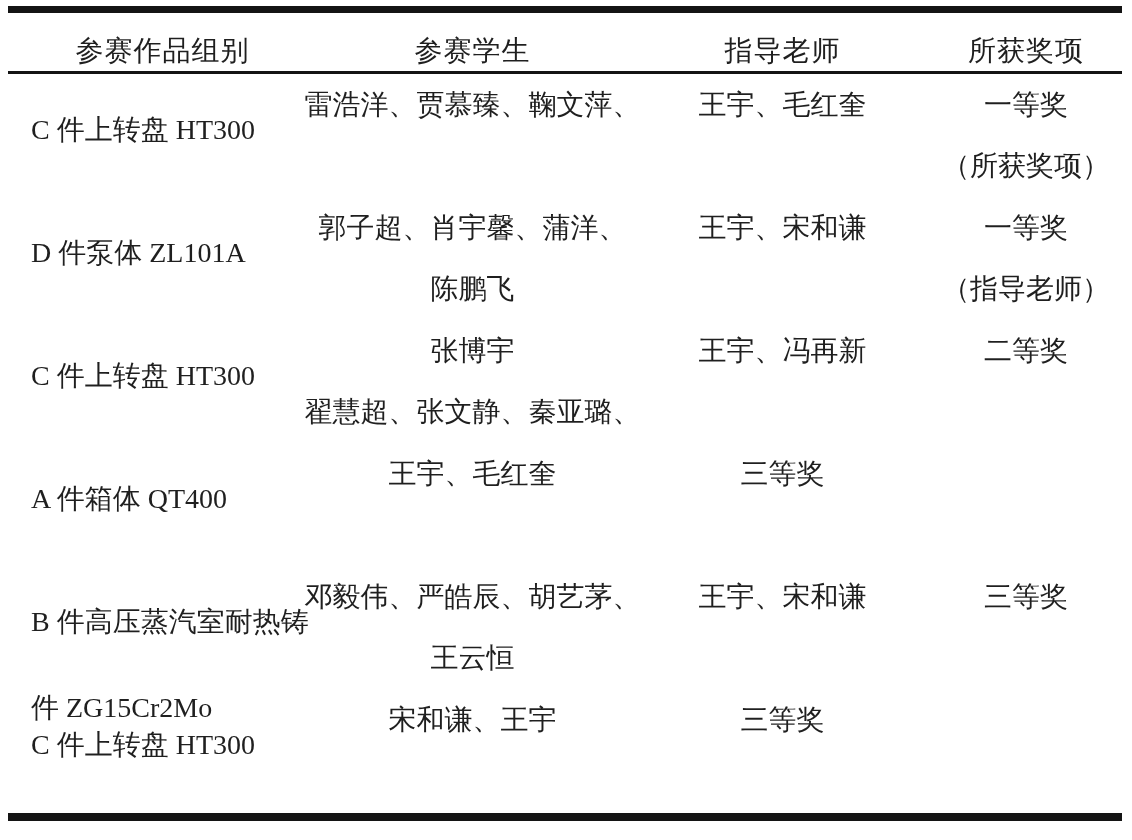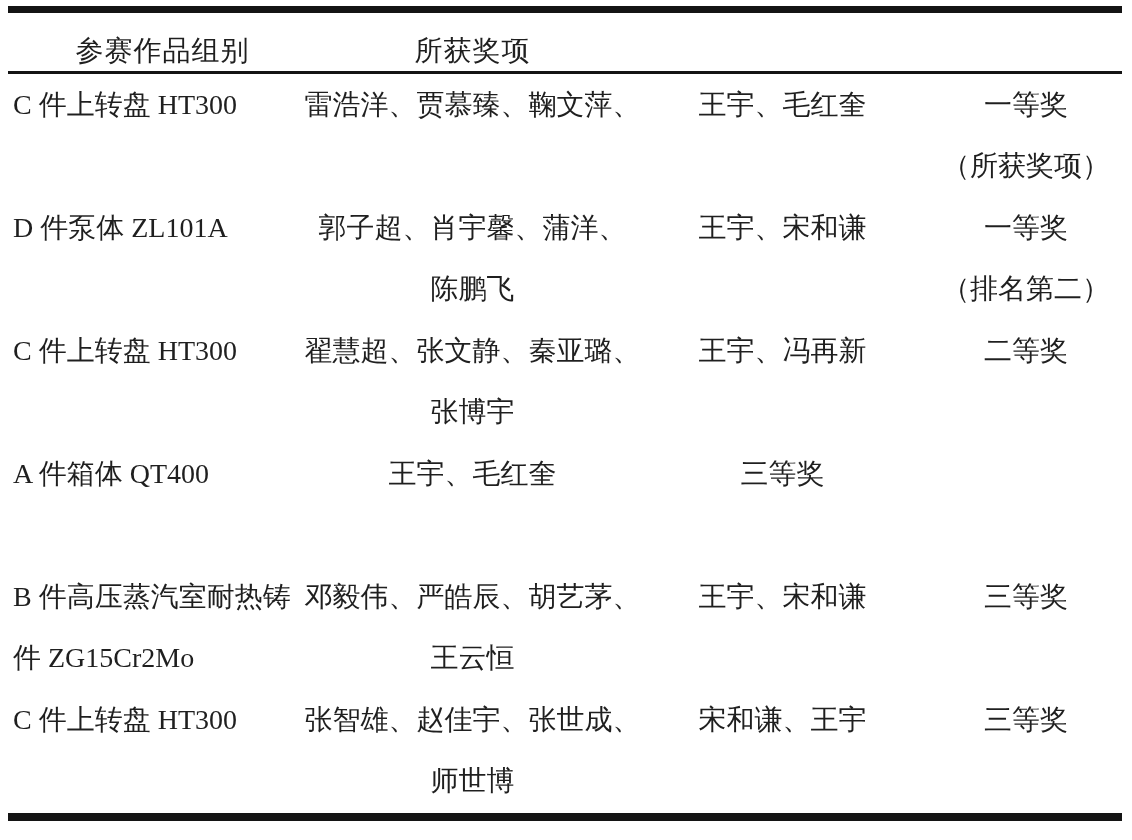--- a/index.html
+++ b/index.html
@@ -13,32 +13,34 @@
   .rule.mid{top:71px;height:3px;}
   .rule.bottom{top:813px;height:8px;}
   .grid-cols{display:grid;grid-template-columns:300px 345px 275px 212px;}
   .header-row{position:absolute;top:13px;left:0;right:0;height:75px;}
   .hcell{display:flex;align-items:center;justify-content:center;font-size:28px;letter-spacing:1px;}
   .hcell.c1{padding-left:25px;}
   .tbody{position:absolute;top:74px;left:0;right:0;}
   .trow{height:123px;}
   .cell{display:flex;flex-direction:column;min-width:0;}
   .line{height:61.5px;display:flex;align-items:center;font-size:28px;white-space:nowrap;}
-  .cell.c1 .line{justify-content:flex-start;padding-left:13px;}
+  .cell.c1 .line{justify-content:flex-start;padding-left:31px;margin-top:25px;}
   .cell.c2 .line,.cell.c3 .line,.cell.c4 .line{justify-content:center;}
 </style>
 </head>
 <body>
 
 <div class="page">
 
   <div class="rule top"></div>
 
   <div class="header-row grid-cols">
     <div class="hcell c1">参赛作品组别</div>
+    <div class="hcell c2">参赛学生</div>
+    <div class="hcell c3">指导老师</div>
     <div class="hcell c4">所获奖项</div>
   </div>
 
   <div class="rule mid"></div>
 
   <div class="tbody">
 
     <div class="trow grid-cols">
       <div class="cell c1">
         <div class="line">C 件上转盘 HT300</div>
@@ -61,31 +63,31 @@
       </div>
       <div class="cell c2">
         <div class="line">郭子超、肖宇馨、蒲洋、</div>
         <div class="line">陈鹏飞</div>
       </div>
       <div class="cell c3">
         <div class="line">王宇、宋和谦</div>
       </div>
       <div class="cell c4">
         <div class="line">一等奖</div>
-        <div class="line">（排名第二）</div>
+        <div class="line">（指导老师）</div>
       </div>
     </div>
 
     <div class="trow grid-cols">
       <div class="cell c1">
         <div class="line">C 件上转盘 HT300</div>
       </div>
       <div class="cell c2">
+        <div class="line">张博宇</div>
         <div class="line">翟慧超、张文静、秦亚璐、</div>
-        <div class="line">张博宇</div>
       </div>
       <div class="cell c3">
         <div class="line">王宇、冯再新</div>
       </div>
       <div class="cell c4">
         <div class="line">二等奖</div>
       </div>
     </div>
 
     <div class="trow grid-cols">
@@ -114,24 +116,20 @@
       </div>
       <div class="cell c4">
         <div class="line">三等奖</div>
       </div>
     </div>
 
     <div class="trow grid-cols">
       <div class="cell c1">
         <div class="line">C 件上转盘 HT300</div>
       </div>
-      <div class="cell c2">
-        <div class="line">张智雄、赵佳宇、张世成、</div>
-        <div class="line">师世博</div>
-      </div>
       <div class="cell c3">
         <div class="line">宋和谦、王宇</div>
       </div>
       <div class="cell c4">
         <div class="line">三等奖</div>
       </div>
     </div>
 
   </div>
 

